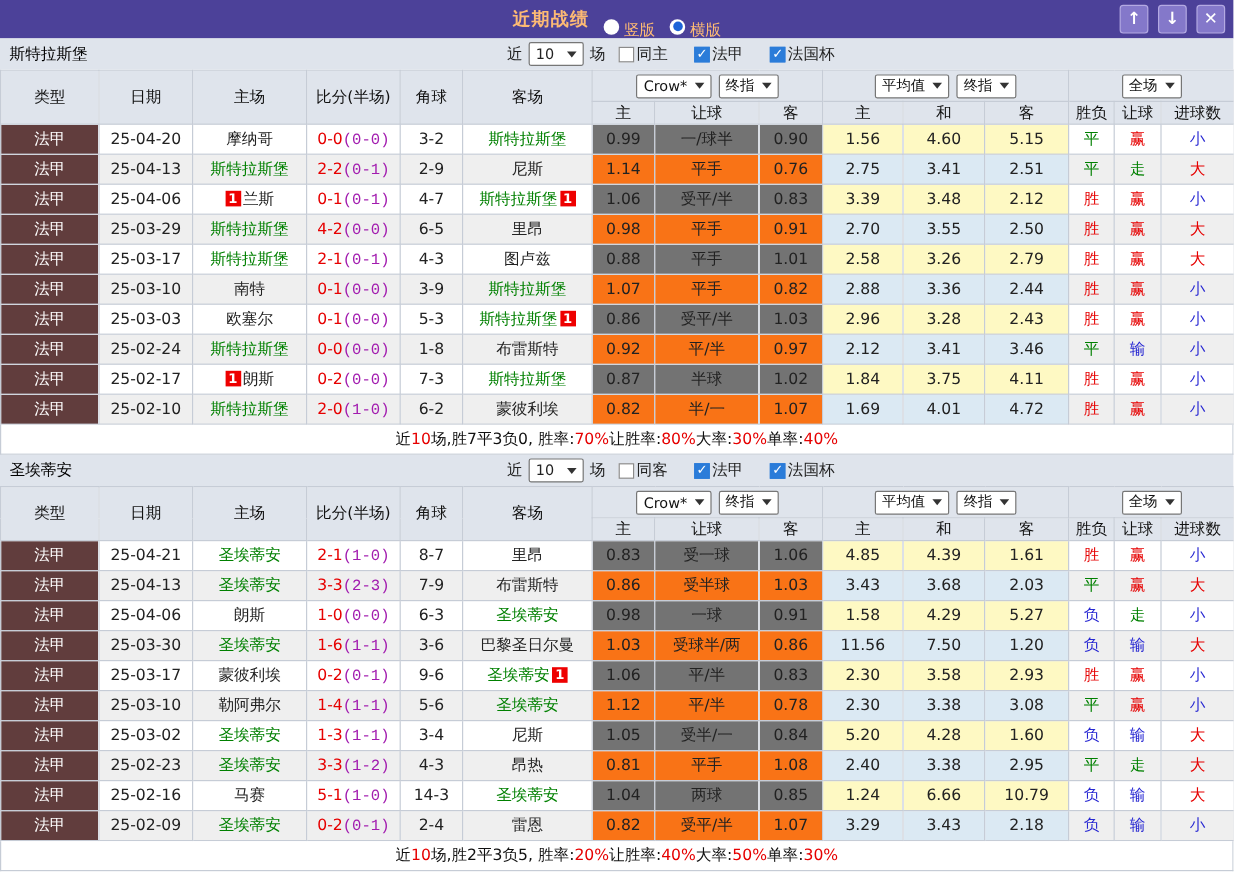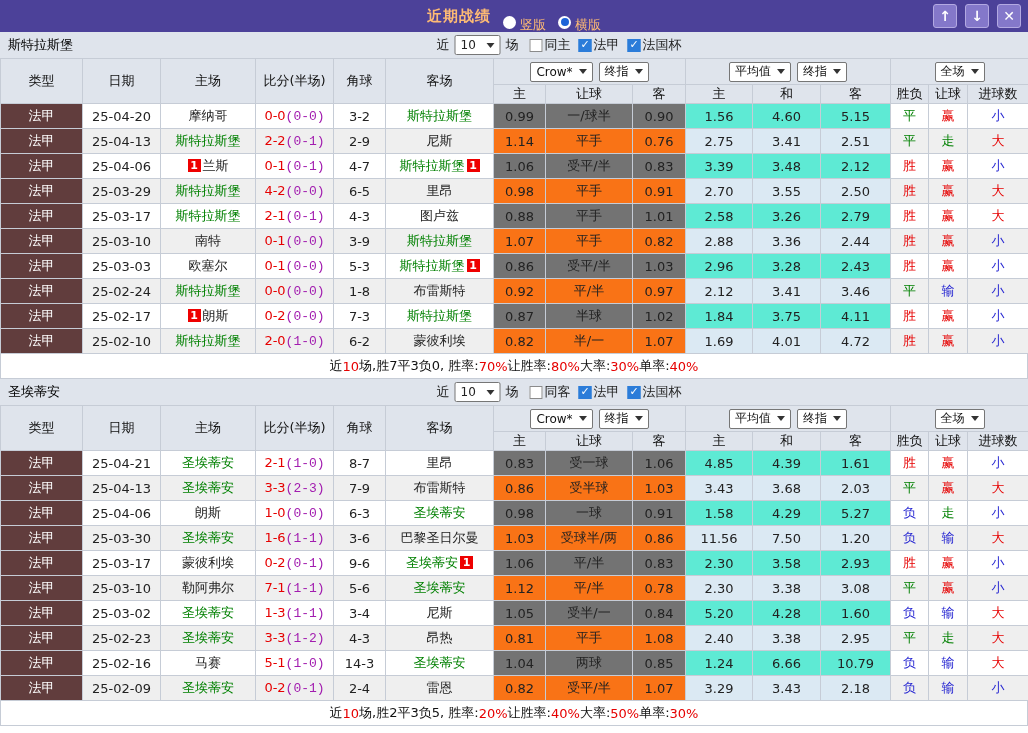--- a/index.html
+++ b/index.html
@@ -21,37 +21,37 @@
           font-family:"DejaVu Sans",sans-serif; }
   
   .section-bar { height:26px; background:#dfe4ec; position:relative; display:flex; align-items:center; }
   .team-name { margin-left:8px; color:#000; }
   .filter { position:absolute; left:50%; transform:translateX(-50%); margin-left:45px;
             display:flex; align-items:center; gap:5px; white-space:nowrap; }
   .fselect { display:inline-flex; align-items:center; justify-content:space-between; gap:6px;
              background:#fff; border:1px solid #767676; border-radius:2px; height:20px; padding:0 5px;
              font-size:12px; cursor:pointer; }
   .chevron { width:0; height:0; border-left:4px solid transparent; border-right:4px solid transparent; border-top:5px solid #333; }
-  .checks { display:inline-flex; align-items:center; gap:2px;text-align:center; }
+  .checks { display:inline-flex; align-items:center; gap:16px;text-align:center; }
   .check-opt { display:inline-flex; align-items:center; gap:2px; cursor:pointer; margin-left:6px; }
   .cb { width:13px; height:13px; border:1px solid #8b8b8b; background:#fff; display:inline-block; position:relative; }
   .cb.checked { background:#2b7cd9; border-color:#2b7cd9; }
   .cb.checked::after { content:"✓"; position:absolute; left:1px; top:-2px; color:#fff; font-size:11px; font-weight:bold; }
   
   table.grid { border-collapse:collapse; table-layout:fixed; width:1028px; text-align:center; }
   .grid th, .grid td { border:1px solid #c6ccd6; padding:0; overflow:hidden; white-space:nowrap; }
   .grid th { background:#dfe4ec; font-weight:normal; height:19px; font-size:13px; color:#111; }
   .grid tr.h1 th.sel-cell { height:26px; }
   .grid td { height:25px; font-size:13px; }
   .sel-wrap { display:flex; align-items:center; justify-content:center; gap:6px; }
   tr.odd td { background:#fff; }
   tr.even td { background:#efefef; }
   tr.odd td.crow { background:#737373; }
   tr.even td.crow { background:#f97316; }
-  tr.odd td.avg { background:#5eead4; }
+  tr.odd td.avg { background:#fef9c3; }
   tr.even td.avg { background:#dbe9f3; }
   td.type-cell, tr.odd td.type-cell, tr.even td.type-cell { background:#613d3d; color:#fff; }
   .hl { color:#008000; }
   .score { color:#e60000; }
   .half { color:#a21caf;font-family:Liberation Mono, monospace; }
   .c-red { color:#e60000; }
   .c-green { color:#008000; }
   .c-blue { color:#2727d2; }
   .badge { display:inline-block; width:13px; height:13px; background:#ee0000; color:#fff;
            font-size:11px; line-height:13px; font-weight:bold; text-align:center; vertical-align:1px; }
@@ -548,21 +548,21 @@
             <td class="avg">3.58</td>
             <td class="avg">2.93</td>
             <td class="c-red">胜</td>
             <td class="c-red">赢</td>
             <td class="c-blue">小</td>
           </tr>
           <tr class="even">
             <td class="type-cell">法甲</td>
             <td>25-03-10</td>
             <td><span>勒阿弗尔</span></td>
-            <td><span class="score">7-1</span><span class="half">(1-1)</span></td>
+            <td><span class="score">1-4</span><span class="half">(1-1)</span></td>
             <td>5-6</td>
             <td><span class="hl">圣埃蒂安</span></td>
             <td class="crow">1.12</td>
             <td class="crow">平/半</td>
             <td class="crow">0.78</td>
             <td class="avg">2.30</td>
             <td class="avg">3.38</td>
             <td class="avg">3.08</td>
             <td class="c-green">平</td>
             <td class="c-red">赢</td>

